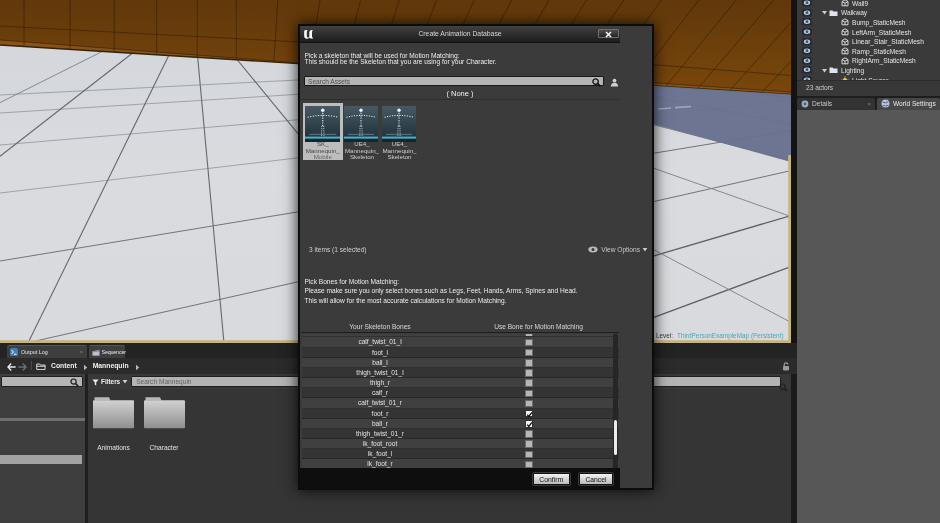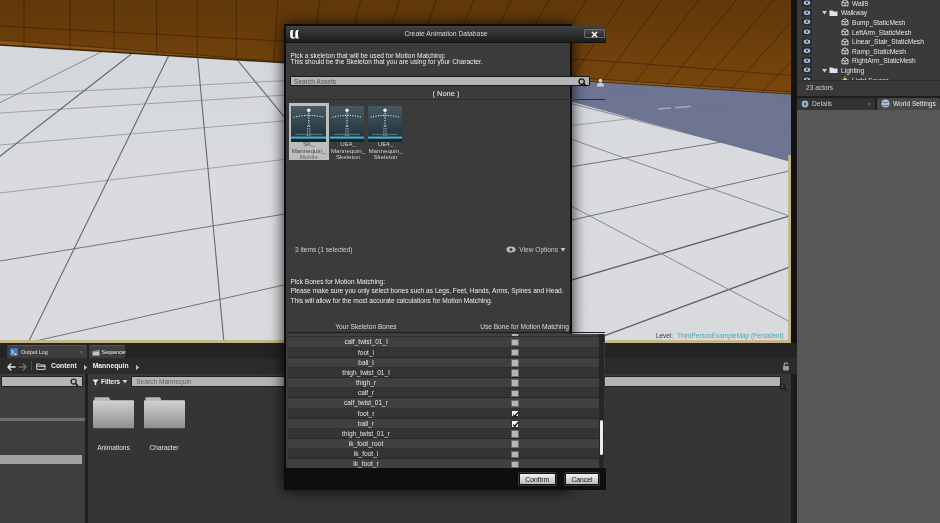--- a/index.html
+++ b/index.html
@@ -291,21 +291,21 @@
 </svg>
 <div style="position:absolute;left:-8px;top:48px;width:57px;text-align:center;font-size:6.6px;color:#e2e2e2">Character</div>
 </div>
 </div>
 <div style="position:absolute;left:791px;top:30.5px;width:6px;height:149.5px;background:#1b1b1b"></div>
 <div style="position:absolute;left:779px;top:35px;width:12px;height:10px;opacity:0.8"><svg width="9" height="9" viewBox="0 0 9 9" style="flex:none">
         <circle cx="3.6" cy="3.6" r="2.6" fill="none" stroke="#1a1a1a" stroke-width="1.2"></circle>
         <path d="M5.6,5.6 L8,8" stroke="#1a1a1a" stroke-width="1.6"></path>
       </svg></div>
 </div>
-<div style="position:absolute;left:284px;top:24px;width:288px;height:466px;background:#3b3b3b;border:2px solid #0c0c0c;box-shadow:0 0 14px rgba(0,0,0,0.85)">
+<div style="position:absolute;left:298px;top:24px;width:356px;height:466px;background:#3b3b3b;border:2px solid #0c0c0c;box-shadow:0 0 14px rgba(0,0,0,0.85)">
 <div style="position:absolute;left:0;top:0;width:320px;height:17px;background:linear-gradient(#414141,#1d1d1d);border-bottom:1px solid #101010">
 <svg width="12" height="11" viewBox="0 0 12 11" style="position:absolute;left:3px;top:3px">
         <path d="M1.2,3.2 Q0.6,1.6 2.6,1.0 L4.6,0.9 Q3.8,1.8 3.8,3.2 L3.8,7.2 Q3.8,8.6 5.1,8.6 Q6.3,8.6 6.3,7.0 L6.3,3.2 Q6.3,1.6 8.2,0.9 L9.8,0.9 Q9.0,1.9 9.0,3.4 L9.0,7.0 Q9.0,8.8 10.4,9.4 L8.0,9.6 Q6.9,9.4 6.6,8.4 Q5.6,9.7 4.1,9.7 Q1.2,9.7 1.2,6.8 Z" fill="#ffffff"></path>
       </svg>
 <div style="position:absolute;left:0;top:0;width:320px;text-align:center;font-size:6.8px;color:#d6d6d6;line-height:15px">Create Animation Database</div>
 <div style="position:absolute;left:297.5px;top:3px;width:21.5px;height:8.5px;background:linear-gradient(#4e4e4e,#262626);border:1px solid #6e6e6e;border-radius:1px">
 <svg width="7" height="7" viewBox="0 0 7 7" style="position:absolute;left:6.5px;top:0.6px">
           <path d="M1,1 L6,6 M6,1 L1,6" stroke="#fff" stroke-width="1.5"></path>
         </svg>
 </div>

